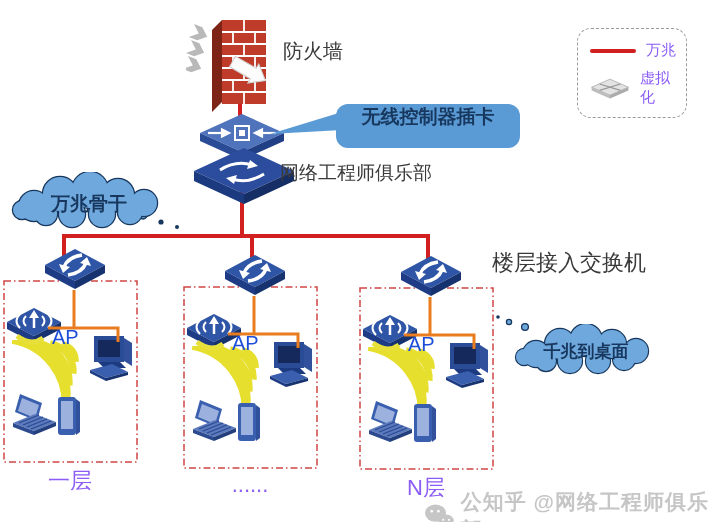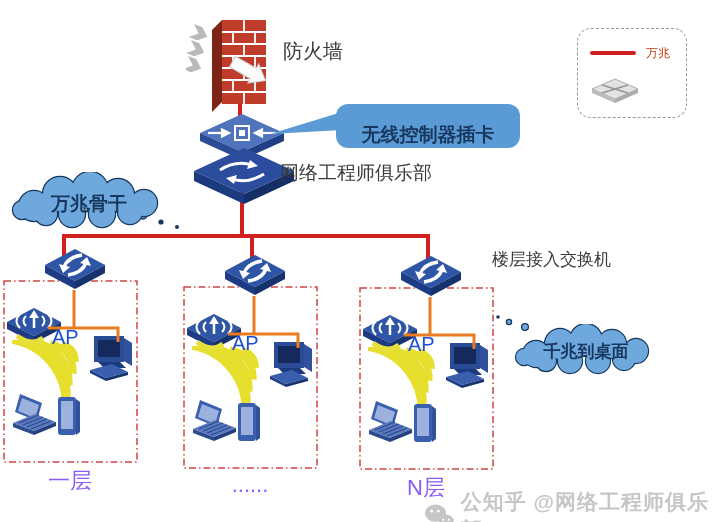--- a/index.html
+++ b/index.html
@@ -1,32 +1,32 @@
 <!DOCTYPE html>
 <html><head>
 <meta charset="utf-8">
 <style>
   html,body{margin:0;padding:0;background:#fff;}
   #stage{position:relative;width:720px;height:522px;background:#ffffff;overflow:hidden;
          font-family:"Liberation Sans","DejaVu Sans",sans-serif;color:#3a3a3a;margin-top:8px;}
   .abs{position:absolute;}
   .lbl{position:absolute;z-index:3;color:#3a3a3a;white-space:nowrap;}
   .callout{position:absolute;z-index:3;background:#5b9bd5;border-radius:12px;
-           display:flex;align-items:flex-end;justify-content:center;
+           display:flex;align-items:flex-start;justify-content:center;
            font-weight:bold;color:#17375e;font-size:19px;}
   .floor{position:absolute;width:140px;height:226px;z-index:2;}
   .floor-label{position:absolute;top:188px;left:0;width:140px;text-align:center;
                font-size:22px;color:#8b5cf6;}
   .ap-label{position:absolute;left:52px;top:48px;width:44px;font-size:20px;color:#1d4ed8;}
   .legend{position:absolute;left:577px;top:20px;width:110px;height:90px;z-index:3;
           border:1.5px dashed #9a9a9a;border-radius:14px;box-sizing:border-box;
           display:flex;flex-direction:column;justify-content:space-around;padding:8px 10px 6px 12px;}
   .legend-row{display:flex;align-items:center;gap:10px;}
   .legend-line{width:46px;height:4px;border-radius:2px;flex:0 0 auto;}
-  .legend-text{font-size:12px;color:#c2410c;}
+  .legend-text{font-size:15px;color:#8b5cf6;}
   .watermark{position:absolute;left:424px;top:480px;z-index:4;display:flex;align-items:center;gap:6px;
              color:#c6c6c6;font-weight:bold;font-size:21px;letter-spacing:1px;}
   svg{display:block;}
 </style>
 </head>
 <body>
 
 <div id="stage">
 
   <svg class="abs" style="left:0;top:0;z-index:1;" width="720" height="522" viewBox="0 0 720 522">
@@ -136,21 +136,21 @@
         <circle cx="140" cy="31" r="13"></circle>
         <circle cx="126" cy="40" r="12"></circle>
       <circle cx="98" cy="42" r="13"></circle>
         <circle cx="68" cy="42" r="13"></circle>
         <circle cx="42" cy="42" r="11"></circle>
       <circle cx="18" cy="38" r="9"></circle>
     </g>
     <text x="85" y="38" text-anchor="middle" font-size="19" font-weight="bold" fill="#17375e">万兆骨干</text>
   </svg>
 
-  <div class="lbl" style="left:492px;top:240px;font-size:17px;">楼层接入交换机</div>
+  <div class="lbl" style="left:492px;top:240px;font-size:22px;">楼层接入交换机</div>
 
   <svg class="abs" style="left:508px;top:316px;z-index:3;" width="160" height="52" viewBox="0 0 160 52">
     <g fill="#6fa8dc" stroke="#17375e" stroke-width="2.3">
       <circle cx="28" cy="30" r="13"></circle>
         <circle cx="52" cy="20" r="15"></circle>
         <circle cx="78" cy="16" r="16"></circle>
       <circle cx="104" cy="20" r="14"></circle>
         <circle cx="128" cy="27" r="12"></circle>
         <circle cx="116" cy="35" r="11"></circle>
       <circle cx="90" cy="37" r="12"></circle>
@@ -181,20 +181,21 @@
     <div class="legend-row">
       <svg width="50" height="26" viewBox="0 0 50 26">
         <polygon points="25,2 48,12 25,22 2,12" fill="#e3e3e3" stroke="#aaaaaa" stroke-width="1"></polygon>
         <polygon points="2,12 25,22 25,26 2,16" fill="#bdbdbd"></polygon>
         <polygon points="25,22 48,12 48,16 25,26" fill="#ababab"></polygon>
         <g stroke="#979797" stroke-width="1.6">
             <line x1="12" y1="8" x2="38" y2="16"></line>
             <line x1="12" y1="16" x2="38" y2="8"></line>
           </g>
       </svg>
+      <div class="legend-text">虚拟化</div>
     </div>
   </div>
 
   <div id="floors">
       <div class="floor" style="left: 0px; top: 270px;">
     <svg class="abs" style="left:0;top:-40px;z-index:1;" width="140" height="110" viewBox="0 0 140 110">
       <g stroke="#e87c1e" stroke-width="3" fill="none">
         <path d="M74,52 V90"></path>
         <path d="M48,90 H118 V104"></path>
       </g>

